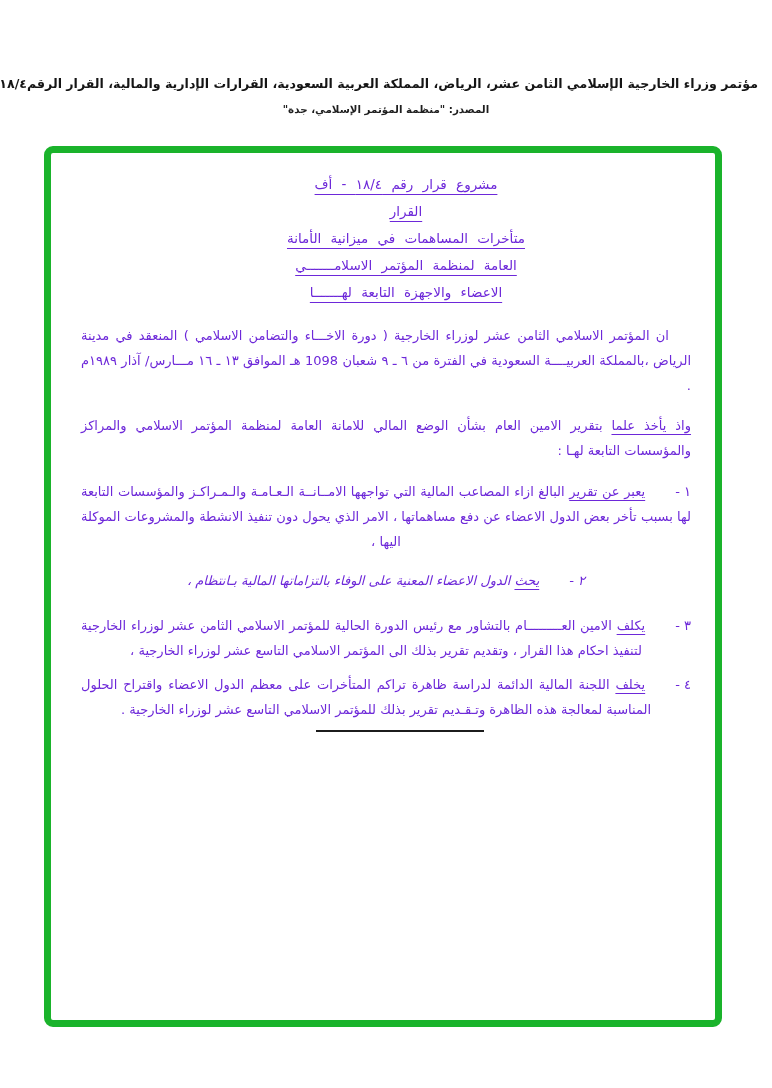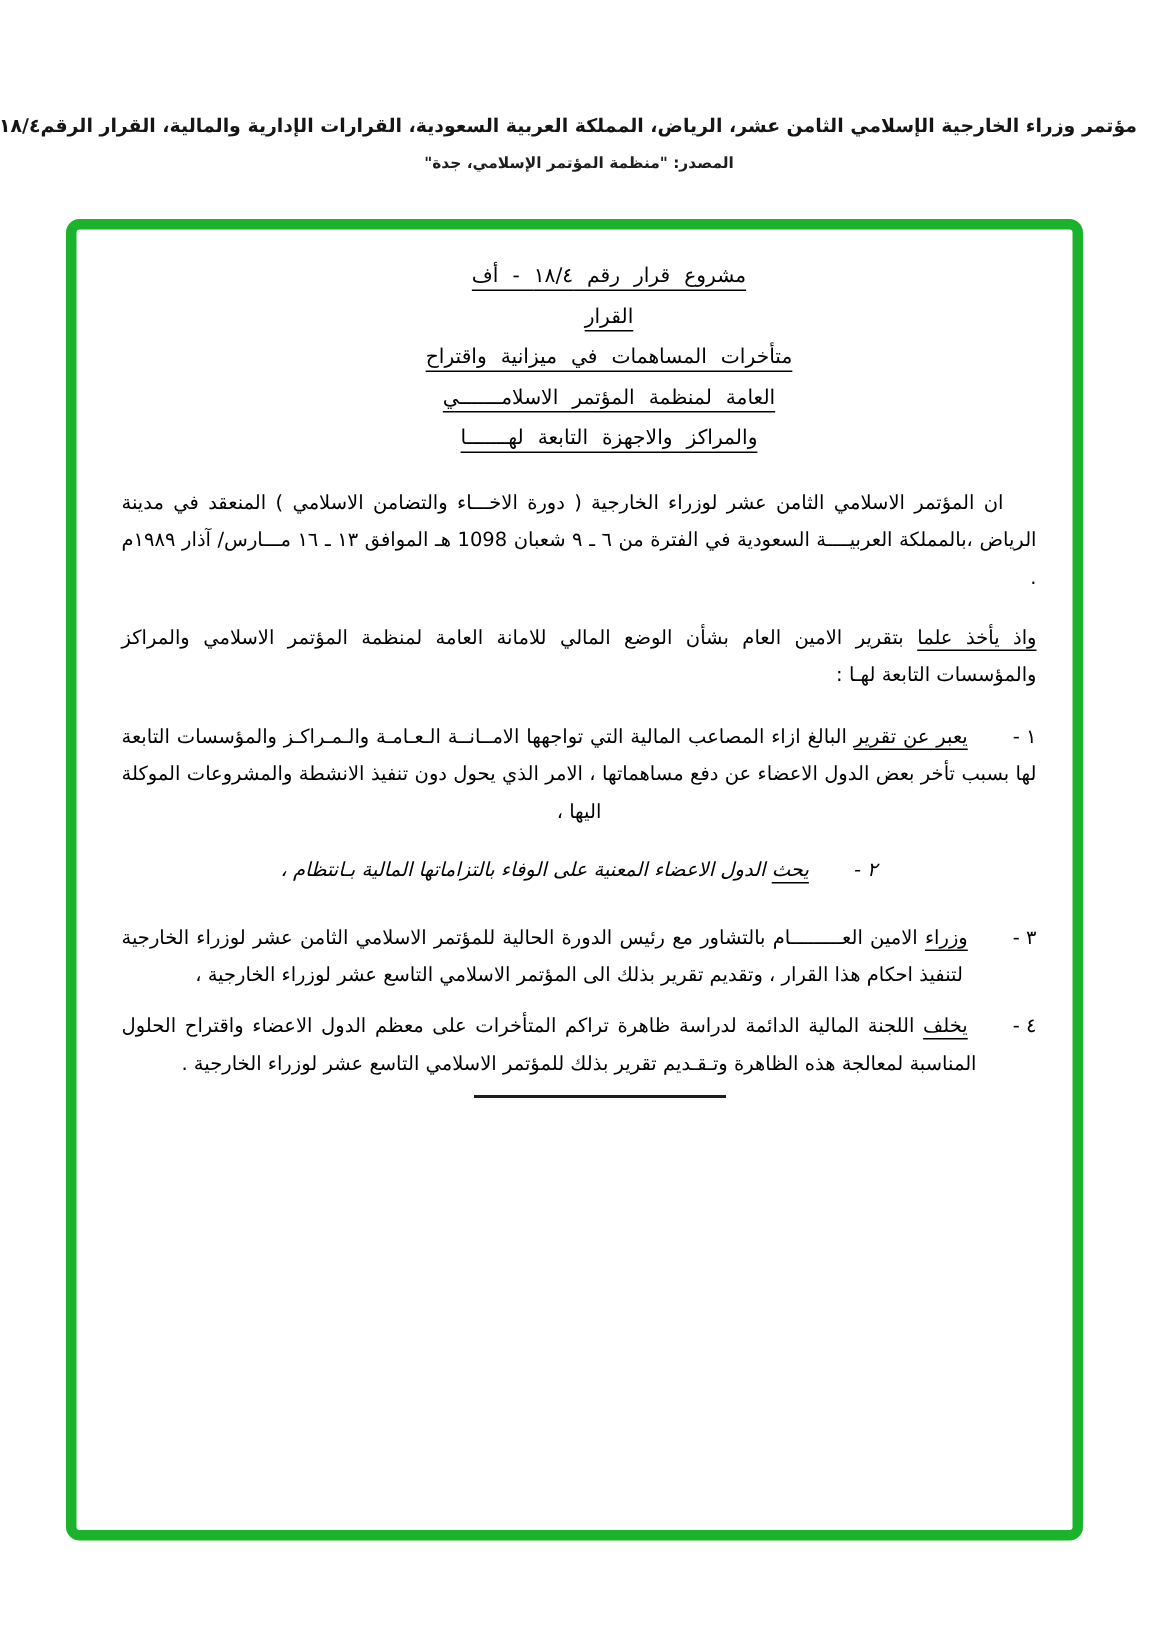--- a/index.html
+++ b/index.html
@@ -52,21 +52,21 @@
     height: 867px;
     border: 7px solid #1ab32b;
     border-radius: 9px;
     background: #ffffff;
   }
   .doc {
     direction: rtl;
     padding: 14px 24px 0 30px;
     font-size: 13px;
     line-height: 25px;
-    color: #000000;
+    color: #6d28d9;
     letter-spacing: 0.1px;
   }
   
   .title-block {
     text-align: center;
     margin: 4px 60px 18px 100px;
     font-size: 13.5px;
     line-height: 26px;
     font-weight: 500;
   }
@@ -124,35 +124,35 @@
   <div class="citation">مؤتمر وزراء الخارجية الإسلامي الثامن عشر، الرياض، المملكة العربية السعودية، القرارات الإدارية والمالية، القرار الرقم١٨/٤-أف</div>
 
   <div class="source-line">المصدر:  "منظمة المؤتمر الإسلامي، جدة"</div>
 
   <div class="frame">
     <div class="doc">
 
       <div class="title-block">
         <div class="title-line">مشروع قرار رقم ١٨/٤ - أف</div>
         <div class="title-line">القرار</div>
-        <div class="title-line">متأخرات المساهمات في ميزانية واقتراح</div>
+        <div class="title-line">متأخرات المساهمات في ميزانية الأمانة</div>
         <div class="title-line">العامة لمنظمة المؤتمر الاسلامـــــــي</div>
-        <div class="title-line">والمراكز والاجهزة التابعة لهـــــــا</div>
+        <div class="title-line">الاعضاء والاجهزة التابعة لهـــــــا</div>
       </div>
 
       <p class="para p1"><span>ان المؤتمر الاسلامي الثامن عشر لوزراء الخارجية ( دورة الاخـــاء والتضامن الاسلامي ) المنعقد في مدينة الرياض ،بالمملكة العربيــــة السعودية في الفترة من ٦ ـ ٩ شعبان 1098 هـ الموافق ١٣ ـ ١٦ مـــارس/ آذار ١٩٨٩م .</span></p>
 
 
       <p class="para p3"><span class="lead">واذ يأخذ علما</span> <span>بتقرير الامين العام بشأن الوضع المالي للامانة العامة لمنظمة المؤتمر الاسلامي والمراكز والمؤسسات التابعة لهـا :</span></p>
 
       <p class="item item-1"><span class="num">١ -</span><span class="lead">يعبر عن تقرير</span> <span>البالغ ازاء المصاعب المالية التي تواجهها الامــانــة الـعـامـة والـمـراكـز والمؤسسات التابعة لها بسبب تأخر بعض الدول الاعضاء عن دفع مساهماتها ، الامر الذي يحول دون تنفيذ الانشطة والمشروعات الموكلة اليها ،</span></p>
 
       <p class="item item-2"><span class="num">٢ -</span><span class="lead">يحث</span> <span>الدول الاعضاء المعنية على الوفاء بالتزاماتها المالية بـانتظام ،</span></p>
 
-      <p class="item item-3"><span class="num">٣ -</span><span class="lead">وزراء</span> <span>الامين العـــــــــام بالتشاور مع رئيس الدورة الحالية للمؤتمر الاسلامي الثامن عشر لوزراء الخارجية لتنفيذ احكام هذا القرار ، وتقديم تقرير بذلك الى المؤتمر الاسلامي التاسع عشر لوزراء الخارجية ،</span></p>
+      <p class="item item-3"><span class="num">٣ -</span><span class="lead">يكلف</span> <span>الامين العـــــــــام بالتشاور مع رئيس الدورة الحالية للمؤتمر الاسلامي الثامن عشر لوزراء الخارجية لتنفيذ احكام هذا القرار ، وتقديم تقرير بذلك الى المؤتمر الاسلامي التاسع عشر لوزراء الخارجية ،</span></p>
 
       <p class="item item-4"><span class="num">٤ -</span><span class="lead">يخلف</span> <span>اللجنة المالية الدائمة لدراسة ظاهرة تراكم المتأخرات على معظم الدول الاعضاء واقتراح الحلول المناسبة لمعالجة هذه الظاهرة وتـقـديم تقرير بذلك للمؤتمر الاسلامي التاسع عشر لوزراء الخارجية .</span></p>
 
       <hr class="end-divider">
 
     </div>
   </div>
 
 </div>
 

